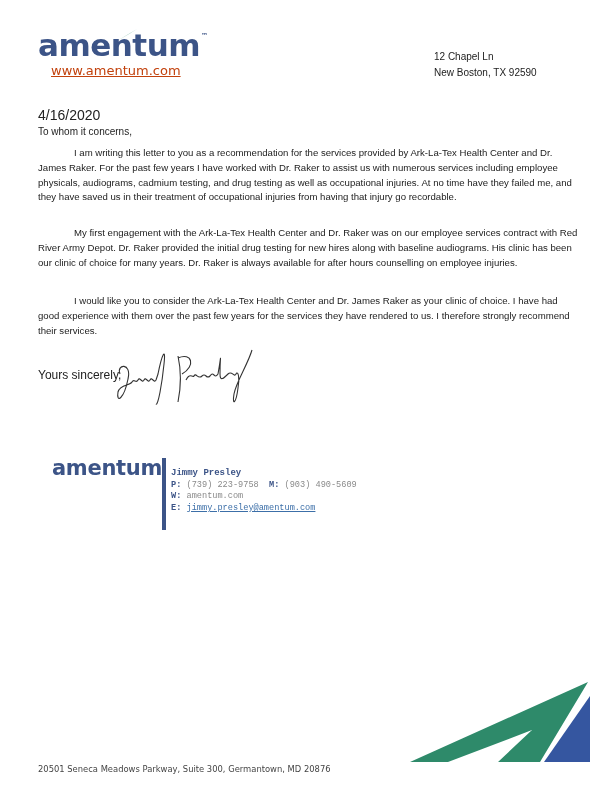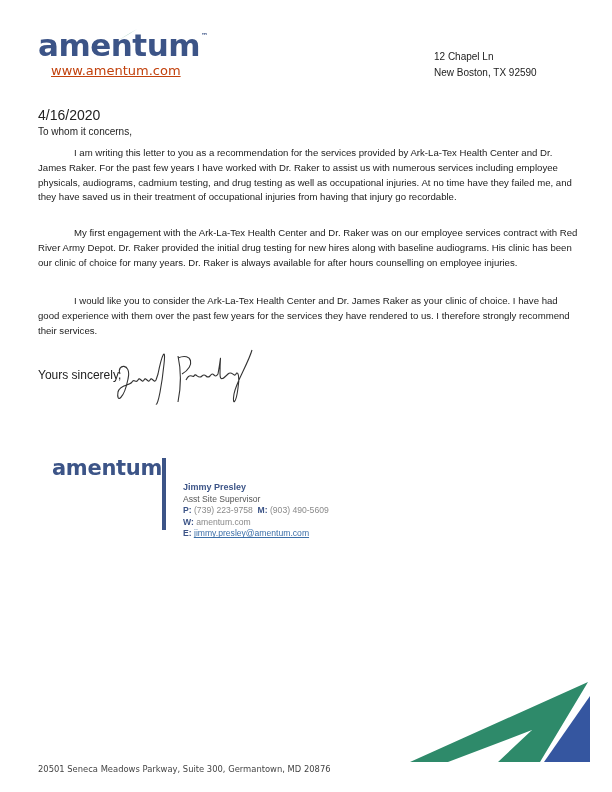--- a/index.html
+++ b/index.html
@@ -14,22 +14,22 @@
   .addr { position:absolute; left:434px; top:49px; font-size:10px; line-height:16px; color:#222; }
   .date { position:absolute; left:38px; top:107px; font-size:14px;text-align:center; }
   .greet { position:absolute; left:38px; top:126px; font-size:10px; }
   .para { position:absolute; left:38px; width:540px; font-size:9.6px; line-height:14.8px; color:#222; }
   .para .indent { display:inline-block; width:36px; }
   .closing { position:absolute; left:38px; top:368px; font-size:12px; }
   .signature { position:absolute; left:112px; top:344px; }
   .sig-logo { position:absolute; left:52px; top:456px; font-family:"DejaVu Sans", sans-serif;
               font-weight:bold; font-size:21px; color:#3c5487; letter-spacing:-0.3px; }
   .sig-bar { position:absolute; left:162px; top:458px; width:4px; height:72px; background:#3c5487; }
-  .sig-block { position:absolute; left:171px; top:482px; font-family:Liberation Sans, sans-serif;
-               font-size:8.6px; line-height:11.6px; color:#8a8a8a;margin-left:12px; }
+  .sig-block { position:absolute; left:171px; top:468px; font-family:Liberation Mono, monospace;
+               font-size:8.6px; line-height:11.6px; color:#8a8a8a; }
   .sig-block .name { color:#3c5487; font-weight:bold; font-size:9px; }
   .sig-block .title { color:#555; }
   .sig-block b { color:#3c5487; }
   .sig-block .email { color:#3c6fa8; text-decoration:underline; }
   .footer-addr { position:absolute; left:38px; top:764px; font-family:"DejaVu Sans", sans-serif;
                  font-size:8.4px; color:#444; }
   .footer-graphic { position:absolute; left:410px; top:680px; }
 </style>
 </head>
 <body>
@@ -56,21 +56,20 @@
 
 <svg class="signature" width="160" height="70" viewBox="0 0 160 70">
   <path d="M8 30 C4 20 20 18 16 35 C12 55 4 60 6 48 C8 40 18 42 20 38 C22 34 24 40 26 36 C28 32 30 40 32 36 C34 32 36 40 38 36 C40 32 42 40 44 36 L46 30 C50 10 54 2 52 20 C50 40 46 62 44 60" fill="none" stroke="#333" stroke-width="1.1"></path>
   <path d="M66 12 C70 30 68 48 66 58 M66 14 C80 8 84 22 70 30 M74 36 C78 28 80 34 82 32 C84 28 86 36 90 32 C94 28 94 36 98 32 C102 26 102 36 106 30 C110 8 108 10 108 30 C108 38 112 34 116 30 C120 26 122 34 124 30 C126 26 128 34 126 44 C124 60 120 62 122 50 C124 38 136 20 140 6" fill="none" stroke="#333" stroke-width="1.1"></path>
 </svg>
 
 <div class="sig-logo">amentum</div>
 <div class="sig-bar"></div>
 <div class="sig-block">
   <div class="name">Jimmy Presley</div>
-  <div class="title">Asst Site Supervisor</div>
   <div>
     <b>P:</b> <span>(739) 223-9758</span>&nbsp;
     <b>M:</b> <span>(903) 490-5609</span>
   </div>
   <div>
     <b>W:</b> <span>amentum.com</span>
   </div>
   <div>
     <b>E:</b> <span class="email">jimmy.presley@amentum.com</span>
   </div>

